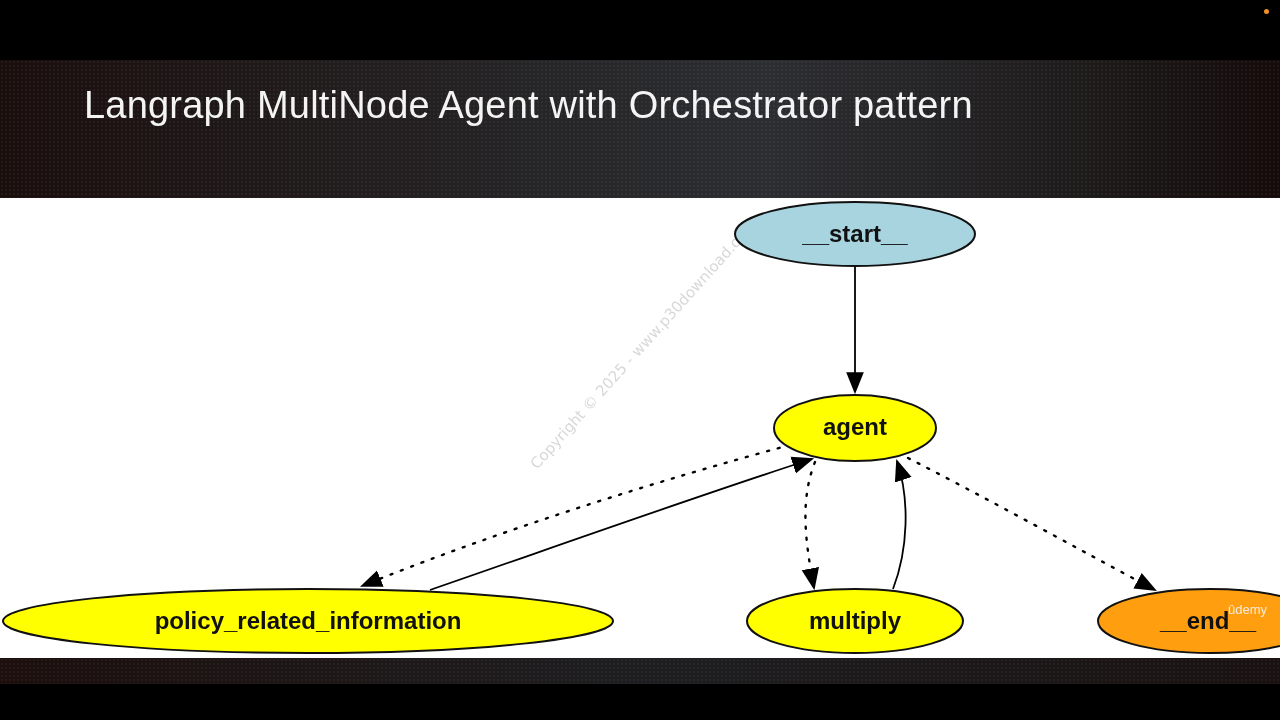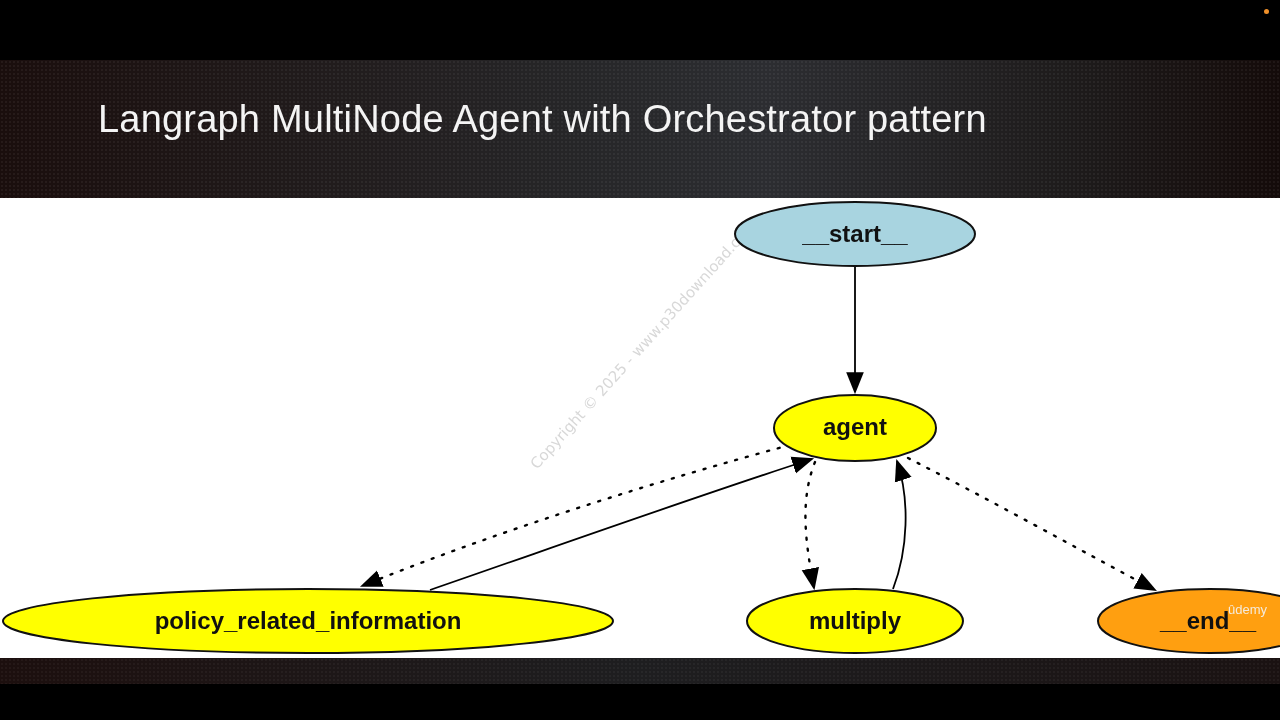--- a/index.html
+++ b/index.html
@@ -5,21 +5,21 @@
   html, body { margin:0; padding:0; }
   body { width:1280px; height:720px; background:#000; position:relative; overflow:hidden; font-family:"Liberation Sans", sans-serif; }
   .top-bar { position:absolute; left:0; top:0; width:1280px; height:60px; background:#000; }
   .rec-dot { position:absolute; left:1264px; top:9px; width:5px; height:5px; border-radius:50%; background:#f0902a; }
   .title-band {
     position:absolute; left:0; top:60px; width:1280px; height:138px;
     background:
       radial-gradient(circle, rgba(255,255,255,0.05) 1px, transparent 1.4px) 0 0/4px 4px,
       linear-gradient(90deg, #1a0e0d 0%, #262628 45%, #2c2d31 60%, #1d1a1a 85%, #140b0a 100%);
   }
-  .slide-title { position:absolute; left:80px; top:80px; margin:18px; font-size:38px; font-weight:normal; color:#f4f4f4; letter-spacing:0.2px; white-space:nowrap; }
+  .slide-title { position:absolute; left:80px; top:80px; margin:4px; font-size:38px; font-weight:normal; color:#f4f4f4; letter-spacing:0.2px; white-space:nowrap; }
   .diagram-area { position:absolute; left:0; top:198px; width:1280px; height:460px; background:#fff; overflow:hidden; }
   .diagram-area svg { position:absolute; left:0; top:0; }
   .bottom-band {
     position:absolute; left:0; top:658px; width:1280px; height:26px;
     background:
       radial-gradient(circle, rgba(255,255,255,0.04) 1px, transparent 1.4px) 0 0/4px 4px,
       linear-gradient(90deg, #1c0f0e 0%, #1e1e20 50%, #1a1212 100%);
   }
   .bottom-bar { position:absolute; left:0; top:684px; width:1280px; height:36px; background:#000; }
   .node-label { font-family:"Liberation Sans", sans-serif; font-weight:bold; font-size:24px; fill:#111; }

